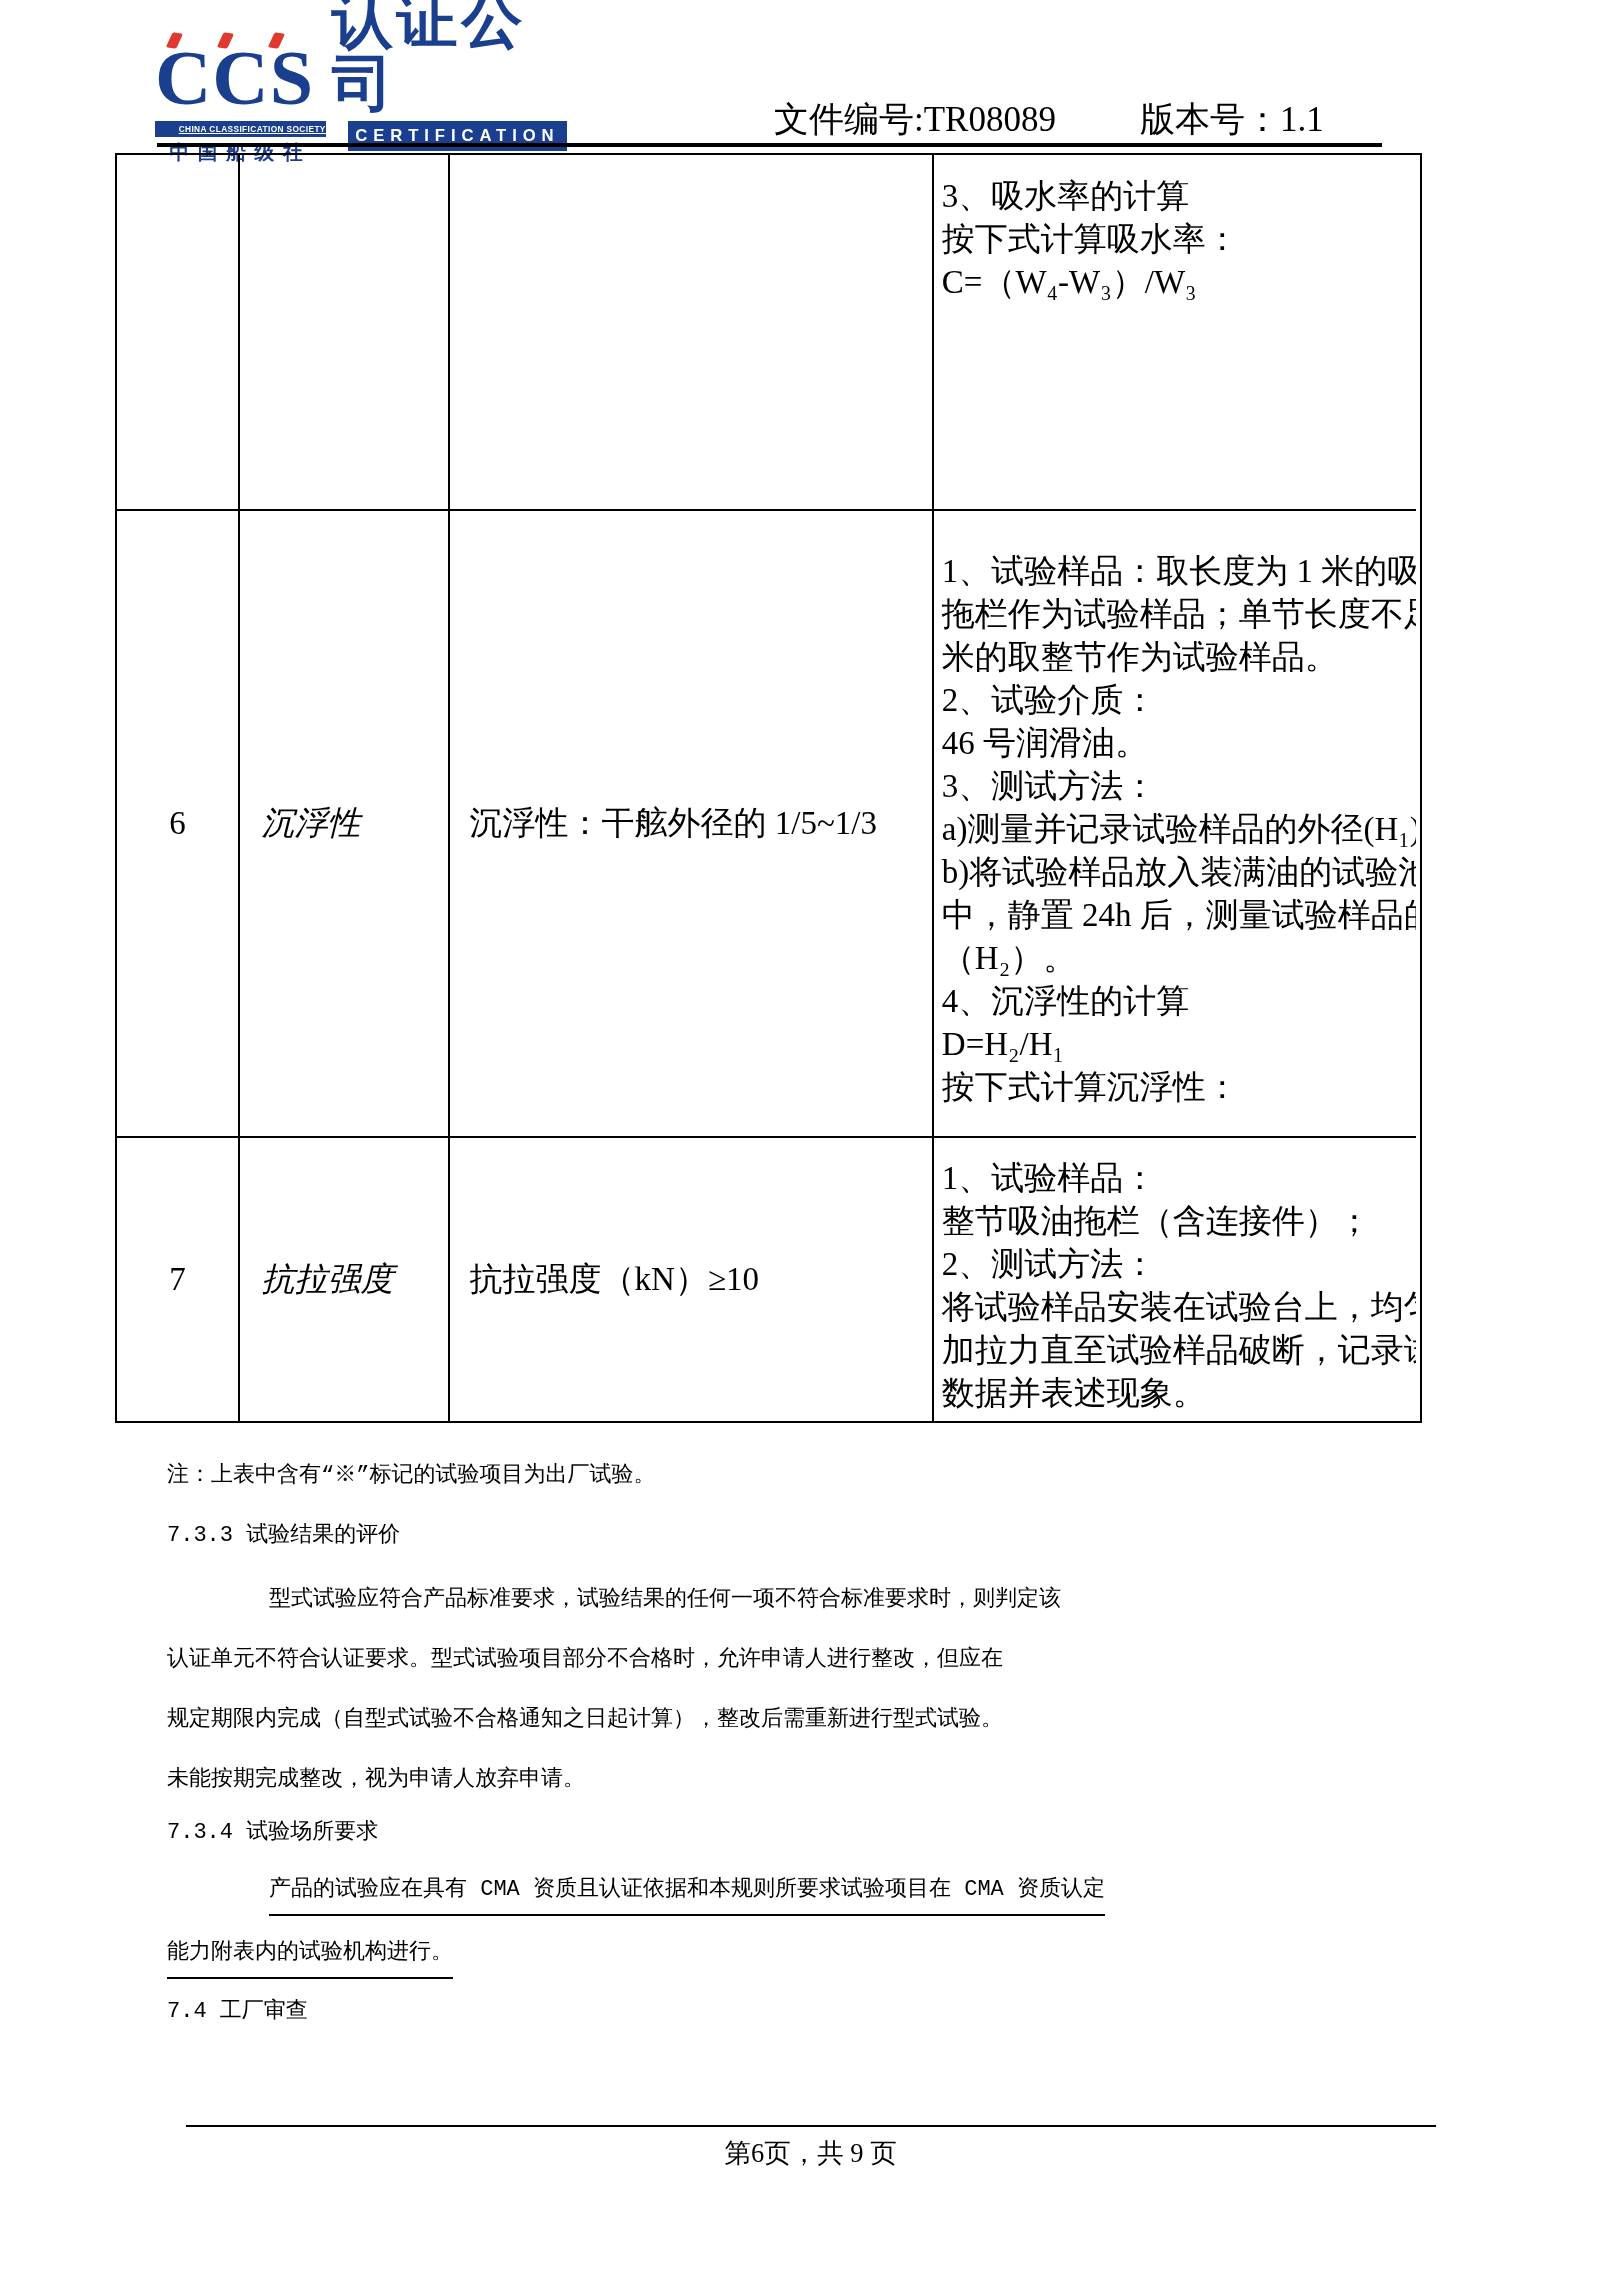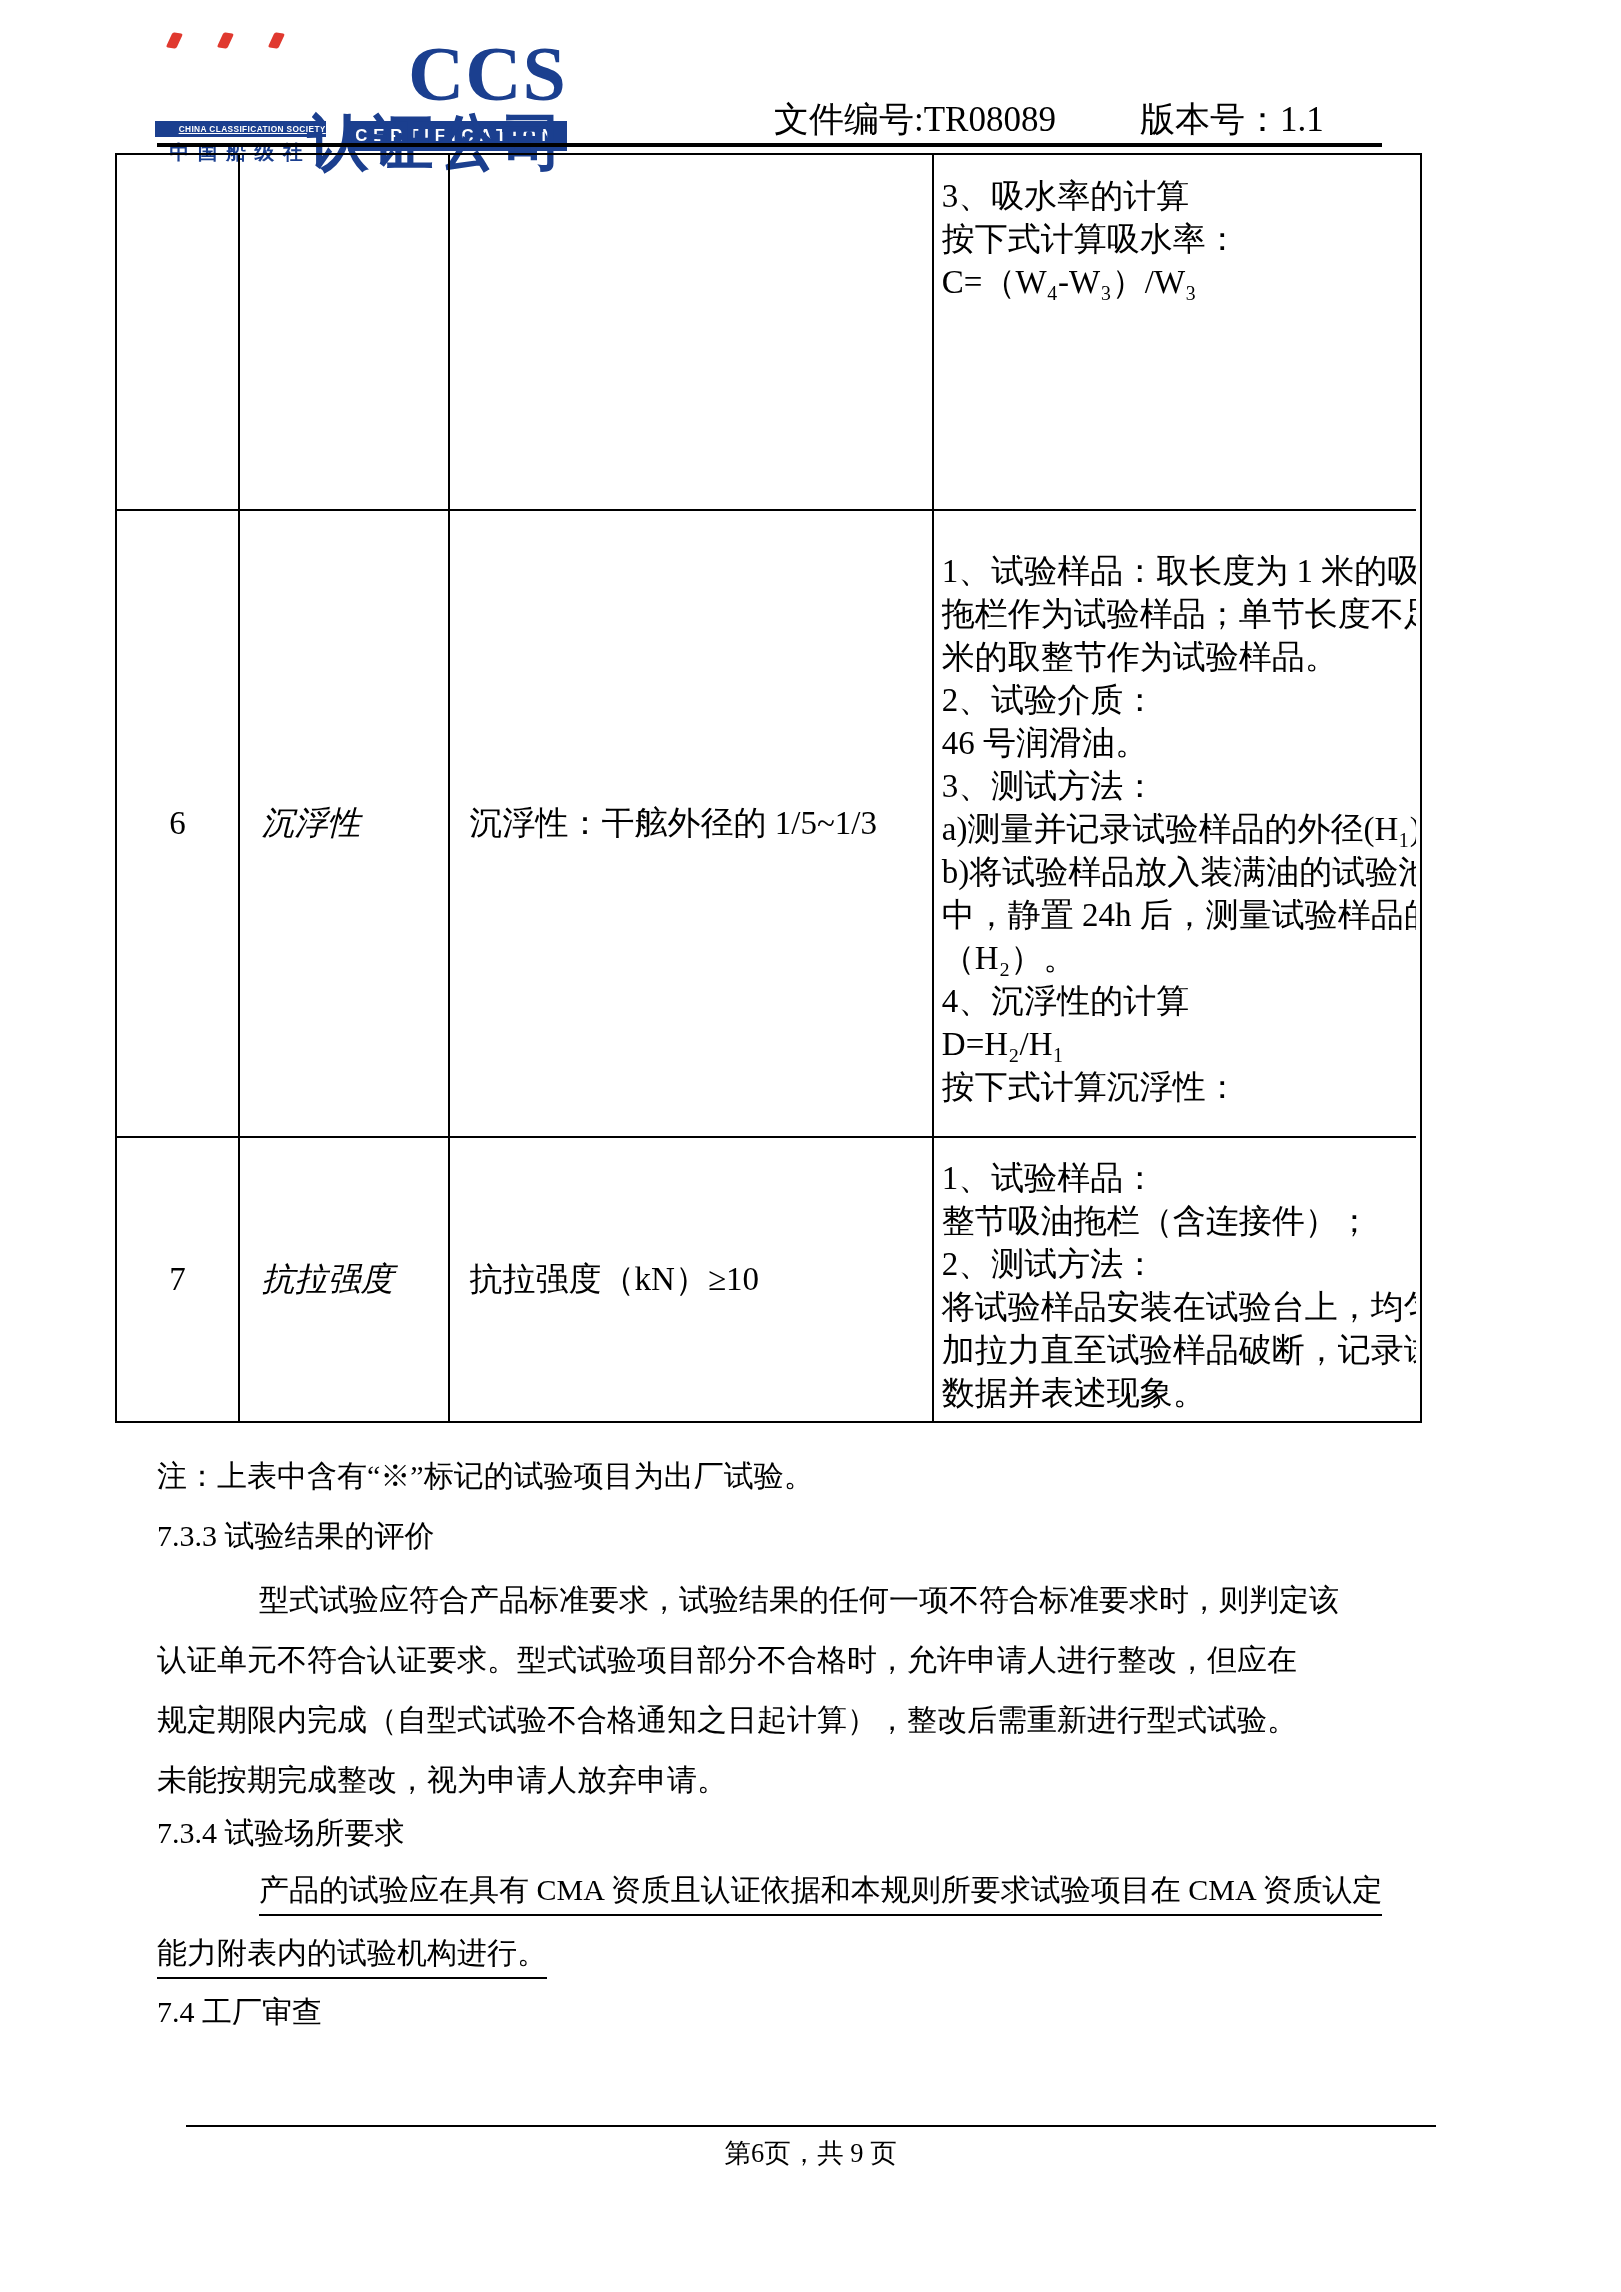--- a/index.html
+++ b/index.html
@@ -7,21 +7,21 @@
     position:relative;
     width:1621px;height:2293px;
     background:#ffffff;
     margin:0 auto;
     font-family:"Liberation Serif","DejaVu Serif",serif;
     color:#000;
     overflow:hidden;
   }
   
   .logo{position:absolute;left:155px;top:37px;width:412px;}
-  .logo-top{position:relative;display:flex;align-items:flex-end;height:78px;flex-direction:column;}
+  .logo-top{position:relative;display:flex;align-items:flex-end;height:78px;}
   .ccs{font-family:"Liberation Serif","DejaVu Serif",serif;font-weight:900;
        font-size:78px;line-height:74px;color:#1b3f8f;letter-spacing:1px;}
   .acc{position:absolute;width:10.8px;height:14.7px;background:#e0392f;
        transform:skewX(-18deg) rotate(8deg);border-radius:2px;top:-3.9px;}
   .acc1{left:13.7px;}.acc2{left:65px;}.acc3{left:116px;}
   .company{font-size:61px;font-weight:700;color:#1b3f8f;margin-left:17.6px;line-height:63px;letter-spacing:3.9px;}
   .logo-bottom{display:flex;align-items:flex-start;margin-top:5.9px;}
   .soc-col{width:173px;}
   .soc-bar{background:#1b3f8f;color:#fff;font-family:"Liberation Sans","DejaVu Sans",sans-serif;
            font-size:8.3px;font-weight:700;text-align:right;padding:2.9px 0;letter-spacing:0.4px;text-decoration:underline;}
@@ -44,21 +44,21 @@
         font-size:33px;box-sizing:border-box;overflow:hidden;}
   .cell.lastcol{border-right:none;margin-top:12px;}
   .cell.lastrow{border-bottom:none;}
   .cell-no{display:flex;align-items:center;justify-content:center;}
   .cell-item{display:flex;align-items:center;padding-left:21.6px;font-style:italic;}
   .cell-req{display:flex;align-items:center;padding-left:19.6px;white-space:nowrap;}
   .cell-method{display:flex;flex-direction:column;justify-content:center;padding:3.9px 3.9px 3.9px 7.8px;}
   .cell-method.topalign{justify-content:flex-start;padding-top:7.8px;}
   .cell-method .tline{line-height:43px;white-space:nowrap;}
   
-  .bodyblock{position:absolute;left:157px;width:1304px;font-size:30px;}
+  .bodyblock{position:absolute;left:167px;width:1304px;font-size:22px;font-family:Liberation Mono, monospace;}
   .note{top:1454px;line-height:43px;}
   .t733{top:1514px;line-height:43px;}
   .p733{top:1570px;}
   .p733 .tline{line-height:60px;white-space:nowrap;}
   .p733 .tline:first-child{text-indent:102px;}
   .t734{top:1811px;line-height:43px;}
   .p734{top:1867px;}
   .p734 .tline{display:table;line-height:45px;margin-bottom:13.7px;
                border-bottom:2.9px solid #000;padding-bottom:2px;white-space:nowrap;}
   .p734 .tline:first-child{margin-left:102px;}

